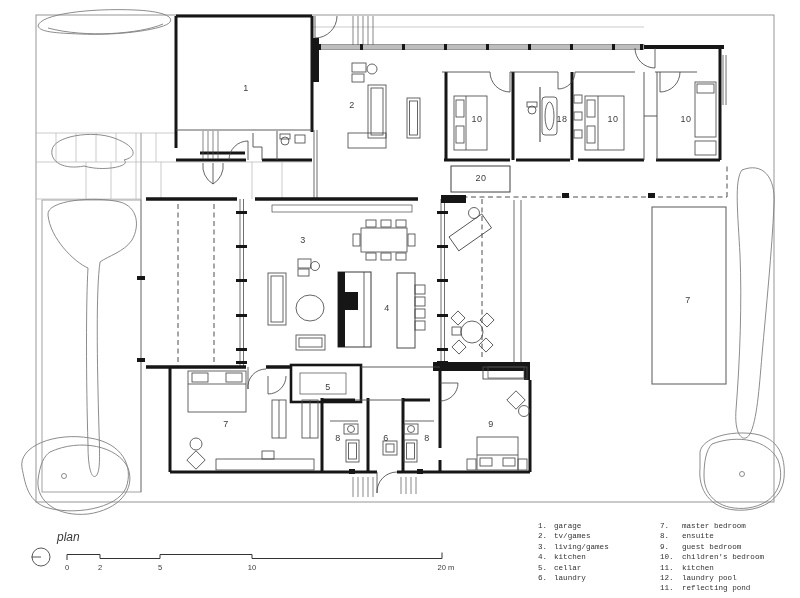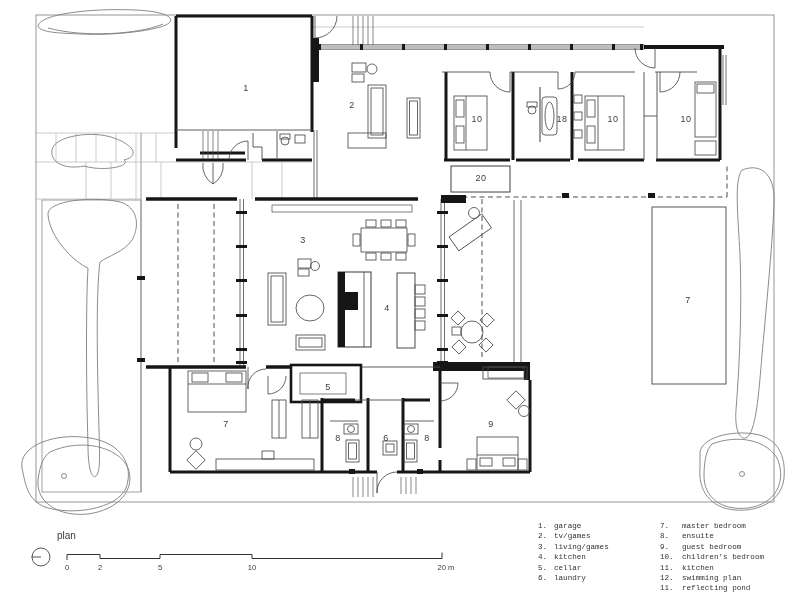--- a/index.html
+++ b/index.html
@@ -1,21 +1,21 @@
 <!DOCTYPE html>
 <html><head>
 <meta charset="utf-8">
 <style>
   html,body{margin:0;padding:0;background:#fff;}
   .stage{position:relative;width:800px;height:598px;background:#ffffff;overflow:hidden;
          font-family:"Liberation Sans", sans-serif;}
   .stage svg{position:absolute;left:0;top:0;}
   .lbl{position:absolute;transform:translate(-50%,-50%);font-size:9px;color:#3c3c3c;
        letter-spacing:.4px;white-space:nowrap;}
-  .caption{position:absolute;font-size:10px;color:#3a3a3a;}
+  .caption{position:absolute;font-size:12px;color:#3a3a3a;font-style:italic;}
   .tick-lbl{position:absolute;transform:translateX(-50%);font-size:7.6px;color:#3a3a3a;white-space:nowrap;}
   .legend{position:absolute;left:530px;top:521px;font-size:7.6px;color:#333;}
   .leg-col{position:absolute;top:0;font-family:Liberation Mono, monospace;}
   .leg-col.c1{left:8px;}
   .leg-col.c2{left:102px;margin-left:28px;}
   .leg-row{height:10.4px;line-height:10.4px;white-space:nowrap;}
   .leg-num{display:inline-block;}
   .c1 .leg-num{width:16px;}
   .c2 .leg-num{width:22px;}
 </style>
@@ -315,18 +315,18 @@
       <div class="leg-row"><span class="leg-num">4.</span><span>kitchen</span></div>
       <div class="leg-row"><span class="leg-num">5.</span><span>cellar</span></div>
       <div class="leg-row"><span class="leg-num">6.</span><span>laundry</span></div>
     </div>
     <div class="leg-col c2">
       <div class="leg-row"><span class="leg-num">7.</span><span>master bedroom</span></div>
       <div class="leg-row"><span class="leg-num">8.</span><span>ensuite</span></div>
       <div class="leg-row"><span class="leg-num">9.</span><span>guest bedroom</span></div>
       <div class="leg-row"><span class="leg-num">10.</span><span>children's bedroom</span></div>
       <div class="leg-row"><span class="leg-num">11.</span><span>kitchen</span></div>
-      <div class="leg-row"><span class="leg-num">12.</span><span>swimming plan</span></div>
+      <div class="leg-row"><span class="leg-num">12.</span><span>laundry pool</span></div>
       <div class="leg-row"><span class="leg-num">11.</span><span>reflecting pond</span></div>
     </div>
   </div>
 
 </div>
 
 </body></html>

